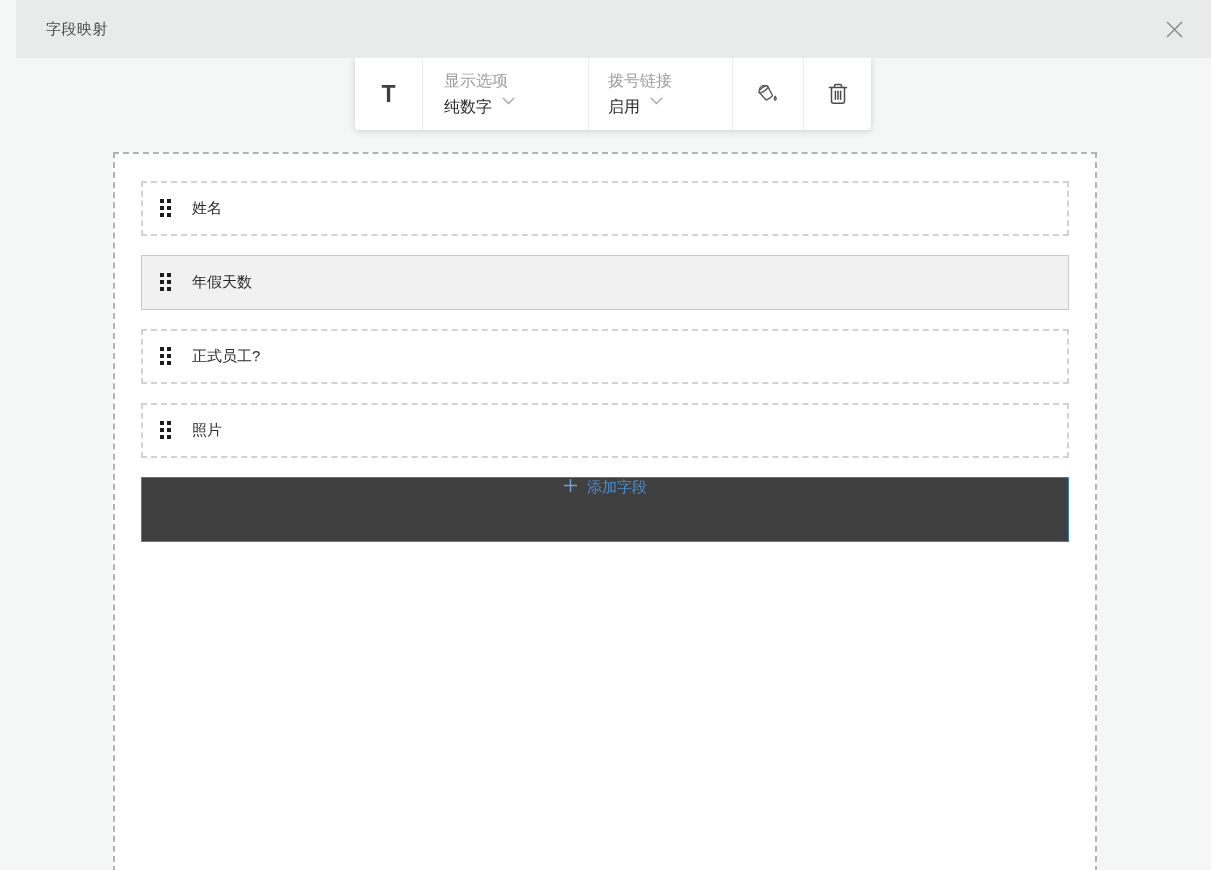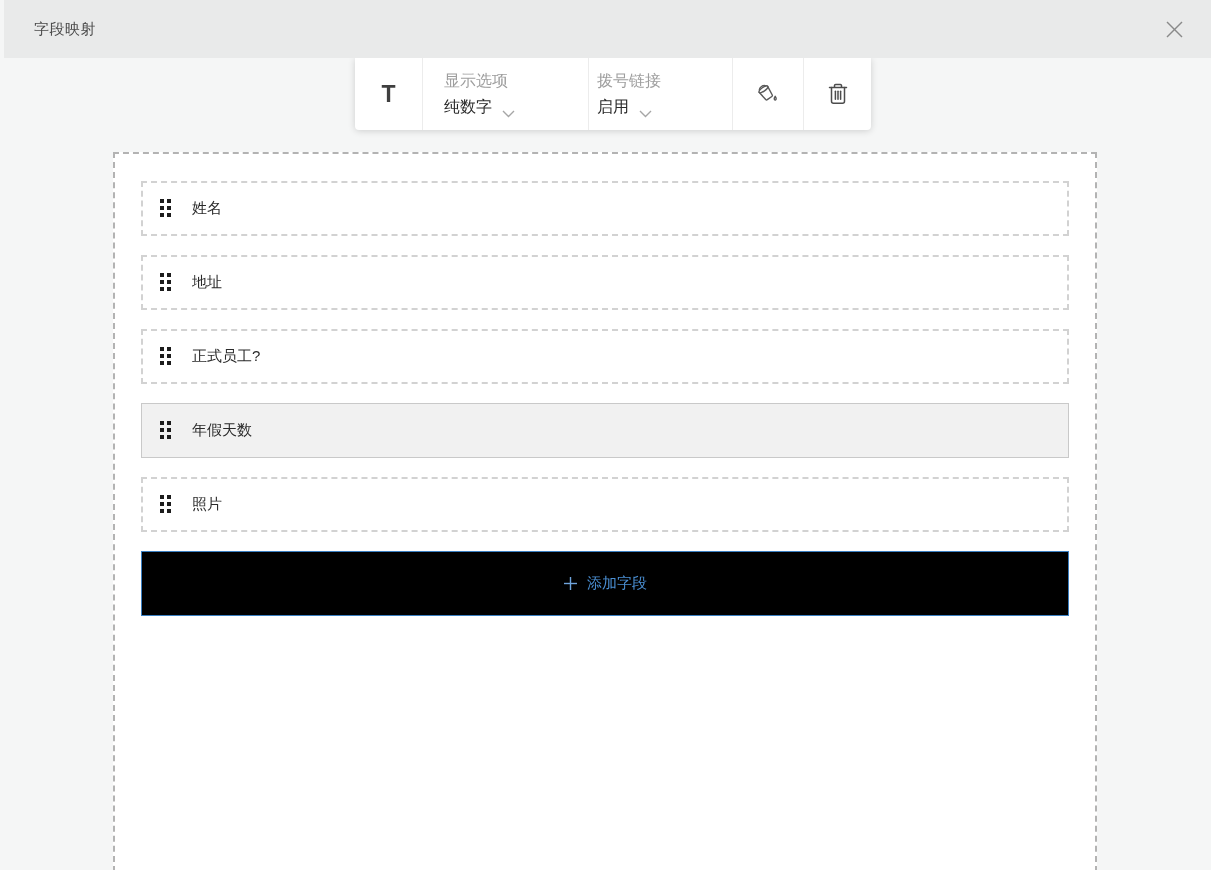--- a/index.html
+++ b/index.html
@@ -7,21 +7,21 @@
   body {
     font-family: "Liberation Sans", "DejaVu Sans", sans-serif;
     background: #f5f6f6;
     position: relative;
     overflow: hidden;
     color: #2b2b2b;
   }
 
   
   .dlg-header {
-    position: absolute; top: 0; left: 4px; right: 0; height: 58px;
+    position: absolute; top: 0; left: 16px; right: 0; height: 58px;
     background: #e9eaea;
     display: flex; align-items: center;
     padding: 0 22px 0 30px;
     z-index: 20;
   }
   .dlg-title { font-size: 15px; color: #4a4a4a; letter-spacing: .5px; }
   .dlg-close {
     margin-left: auto; width: 30px; height: 30px;
     display: flex; align-items: center; justify-content: center;
     cursor: pointer; background: none; border: none;
@@ -38,25 +38,25 @@
   }
   .tb-cell {
     display: flex; flex-direction: column; justify-content: center;
     border-left: 1px solid #ececec;
     cursor: pointer;
   }
   .tb-cell:first-child { border-left: none; }
   .tb-cell-icon { align-items: center; }
   .tb-t { width: 67px; font-size: 23px; font-weight: bold; color: #3f3f3f; }
   .tb-dd-display { width: 166px; padding-left: 21px; }
-  .tb-dd-dial { width: 144px; padding-left: 8px; }
+  .tb-dd-dial { width: 144px; padding-left: 19px; }
   .tb-bucket { width: 71px; }
   .tb-trash { width: 68px; }
   .tb-label { font-size: 16px; color: #9e9e9e; margin-bottom: 5px; }
-  .tb-value-row { display: flex; align-items: flex-end; gap: 10px; }
+  .tb-value-row { display: flex; align-items: flex-start; gap: 10px; }
   .tb-value { font-size: 16px; color: #2b2b2b; }
 
   
   .canvas {
     position: absolute; left: 113px; top: 152px; width: 984px; bottom: -12px;
     background: #ffffff;
     border: 2px dashed #b3b3b3;
     padding: 27px 26px 0 26px;
   }
 
@@ -77,26 +77,26 @@
   .field-row.muted {
     border: 1px solid var(--muted-border, #c9c9c9);
     background: var(--muted-bg, #f1f1f1);
     padding-left: 18px;
   }
   .drag-dots { flex: 0 0 auto; display: block; cursor: grab; }
   .field-label { margin-left: 20px; font-size: 15px; color: #2a2a2a; text-align: right; }
 
   .add-field-btn {
     width: 100%; height: 65px; margin-top: 10px;
-    background: #000000;
+    background: #404040;
     border: 1px solid var(--accent, #3a7fc1);
     color: #4a8fd3;
     font-size: 15px;
     font-family: inherit;
-    display: flex; align-items: center; justify-content: center; gap: 9px;
+    display: flex; justify-content: center; gap: 9px;
     cursor: pointer;
   }
 
   svg { display: block; }
 </style>
 </head>
 <body style="--accent: #3a7fc1; --selected-bg: #eff5fa; --muted-bg: #f1f1f1; --muted-border: #c9c9c9;">
 
 <div class="dlg-header">
   <span class="dlg-title">字段映射</span>
@@ -178,69 +178,54 @@
           <rect x="0" y="7" width="4" height="4"></rect>
               <rect x="7" y="7" width="4" height="4"></rect>
           <rect x="0" y="14" width="4" height="4"></rect>
               <rect x="7" y="14" width="4" height="4"></rect>
         </g>
       </svg>
     </span>
     <span class="field-label">姓名</span>
   </div>
 
+
+
+
+
+  <div class="field-row muted">
+    <span class="drag-dots">
+      <svg width="12" height="19" viewBox="0 0 12 19">
+        <g fill="#1c1c1c">
+          <rect x="0" y="0" width="4" height="4"></rect>
+              <rect x="7" y="0" width="4" height="4"></rect>
+          <rect x="0" y="7" width="4" height="4"></rect>
+              <rect x="7" y="7" width="4" height="4"></rect>
+          <rect x="0" y="14" width="4" height="4"></rect>
+              <rect x="7" y="14" width="4" height="4"></rect>
+        </g>
+      </svg>
+    </span>
+    <span class="field-label">年假天数</span>
+  </div>
+
   <div class="field-row">
     <span class="drag-dots">
       <svg width="12" height="19" viewBox="0 0 12 19">
         <g fill="#1c1c1c">
           <rect x="0" y="0" width="4" height="4"></rect>
               <rect x="7" y="0" width="4" height="4"></rect>
           <rect x="0" y="7" width="4" height="4"></rect>
               <rect x="7" y="7" width="4" height="4"></rect>
           <rect x="0" y="14" width="4" height="4"></rect>
               <rect x="7" y="14" width="4" height="4"></rect>
         </g>
       </svg>
     </span>
-    <span class="field-label">地址</span>
-  </div>
-
-
-
-
-  <div class="field-row">
-    <span class="drag-dots">
-      <svg width="12" height="19" viewBox="0 0 12 19">
-        <g fill="#1c1c1c">
-          <rect x="0" y="0" width="4" height="4"></rect>
-              <rect x="7" y="0" width="4" height="4"></rect>
-          <rect x="0" y="7" width="4" height="4"></rect>
-              <rect x="7" y="7" width="4" height="4"></rect>
-          <rect x="0" y="14" width="4" height="4"></rect>
-              <rect x="7" y="14" width="4" height="4"></rect>
-        </g>
-      </svg>
-    </span>
     <span class="field-label">正式员工?</span>
-  </div>
-
-  <div class="field-row muted">
-    <span class="drag-dots">
-      <svg width="12" height="19" viewBox="0 0 12 19">
-        <g fill="#1c1c1c">
-          <rect x="0" y="0" width="4" height="4"></rect>
-              <rect x="7" y="0" width="4" height="4"></rect>
-          <rect x="0" y="7" width="4" height="4"></rect>
-              <rect x="7" y="7" width="4" height="4"></rect>
-          <rect x="0" y="14" width="4" height="4"></rect>
-              <rect x="7" y="14" width="4" height="4"></rect>
-        </g>
-      </svg>
-    </span>
-    <span class="field-label">年假天数</span>
   </div>
 
   <div class="field-row">
     <span class="drag-dots">
       <svg width="12" height="19" viewBox="0 0 12 19">
         <g fill="#1c1c1c">
           <rect x="0" y="0" width="4" height="4"></rect>
               <rect x="7" y="0" width="4" height="4"></rect>
           <rect x="0" y="7" width="4" height="4"></rect>
               <rect x="7" y="7" width="4" height="4"></rect>

